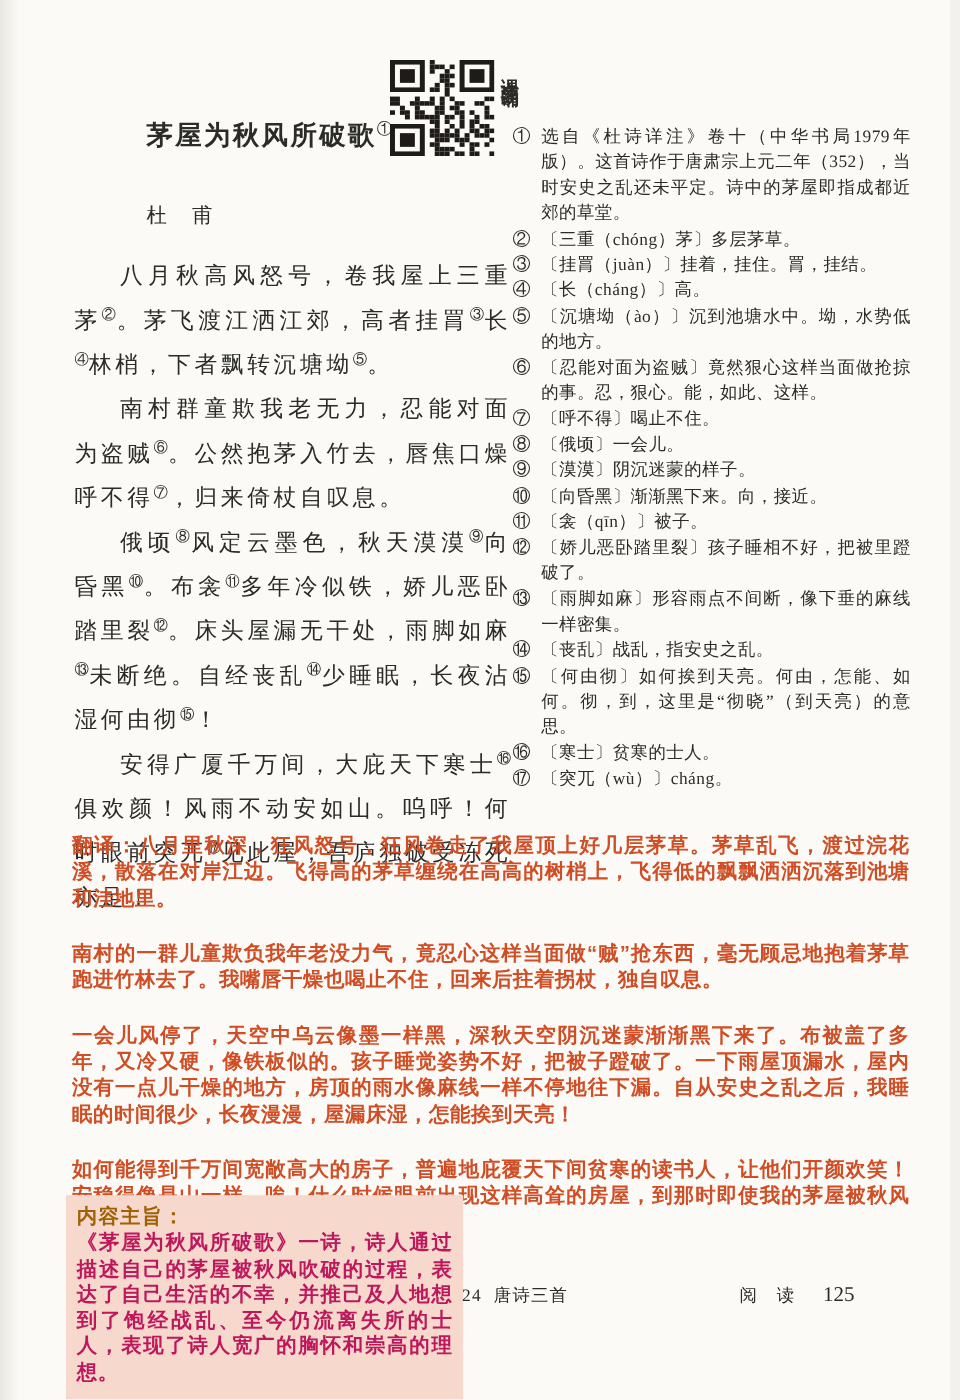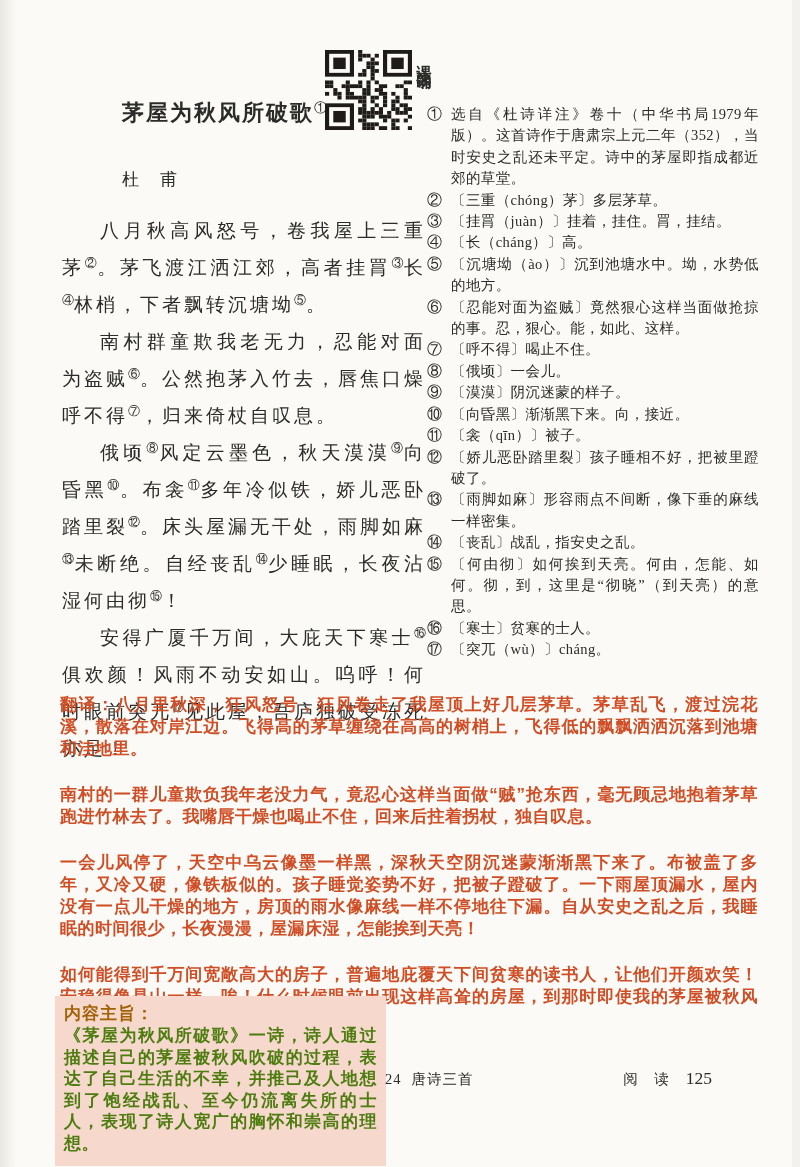--- a/index.html
+++ b/index.html
@@ -82,21 +82,21 @@
     text-align:justify;
   }
 
   
   .footer{
     position:absolute;left:385px;top:1068px;width:327px;
     display:flex;justify-content:space-between;align-items:baseline;
     font-size:14.5px;letter-spacing:1px;gap:12px;
   }
   .footer .flabel{display:flex;gap:10px;align-items:baseline;}
-  .footer .page-num{font-size:17.5px;letter-spacing:0;}
+  .footer .page-num{font-size:17.5px;letter-spacing:0;margin-left:7px;}
   .footer .fright{display:flex;gap:16px;align-items:baseline;}
 </style>
 </head>
 <body>
 
 <div class="page">
 
   <h1 class="lesson-title"><span>茅屋为秋风所破歌</span><sup>①</sup></h1>
 
   <div class="qr">
@@ -273,21 +273,21 @@
 
   <div class="translation" style="color: rgb(207, 78, 38);">
     <p>翻译：八月里秋深，狂风怒号，狂风卷走了我屋顶上好几层茅草。茅草乱飞，渡过浣花溪，散落在对岸江边。飞得高的茅草缠绕在高高的树梢上，飞得低的飘飘洒洒沉落到池塘和洼地里。</p>
     <p>南村的一群儿童欺负我年老没力气，竟忍心这样当面做“贼”抢东西，毫无顾忌地抱着茅草跑进竹林去了。我嘴唇干燥也喝止不住，回来后拄着拐杖，独自叹息。</p>
     <p>一会儿风停了，天空中乌云像墨一样黑，深秋天空阴沉迷蒙渐渐黑下来了。布被盖了多年，又冷又硬，像铁板似的。孩子睡觉姿势不好，把被子蹬破了。一下雨屋顶漏水，屋内没有一点儿干燥的地方，房顶的雨水像麻线一样不停地往下漏。自从安史之乱之后，我睡眠的时间很少，长夜漫漫，屋漏床湿，怎能挨到天亮！</p>
     <p>如何能得到千万间宽敞高大的房子，普遍地庇覆天下间贫寒的读书人，让他们开颜欢笑！安稳得像是山一样。唉！什么时候眼前出现这样高耸的房屋，到那时即使我的茅屋被秋风所吹破，我自己受冻而死也心甘情愿！</p>
   </div>
 
   <div class="summary-box" style="background: rgb(246, 216, 204);">
     <div class="summary-title">内容主旨：</div>
-    <div class="summary-text" style="color: #4d7c0f;">《茅屋为秋风所破歌》一诗，诗人通过描述自己的茅屋被秋风吹破的过程，表达了自己生活的不幸，并推己及人地想到了饱经战乱、至今仍流离失所的士人，表现了诗人宽广的胸怀和崇高的理想。</div>
+    <div class="summary-text" style="color: #be185d;">《茅屋为秋风所破歌》一诗，诗人通过描述自己的茅屋被秋风吹破的过程，表达了自己生活的不幸，并推己及人地想到了饱经战乱、至今仍流离失所的士人，表现了诗人宽广的胸怀和崇高的理想。</div>
   </div>
 
   <div class="footer">
     <span class="flabel">
       <span>24</span>
       <span>唐诗三首</span>
     </span>
     <span class="fright">
       <span>阅　读</span>
       <span class="page-num">125</span>

